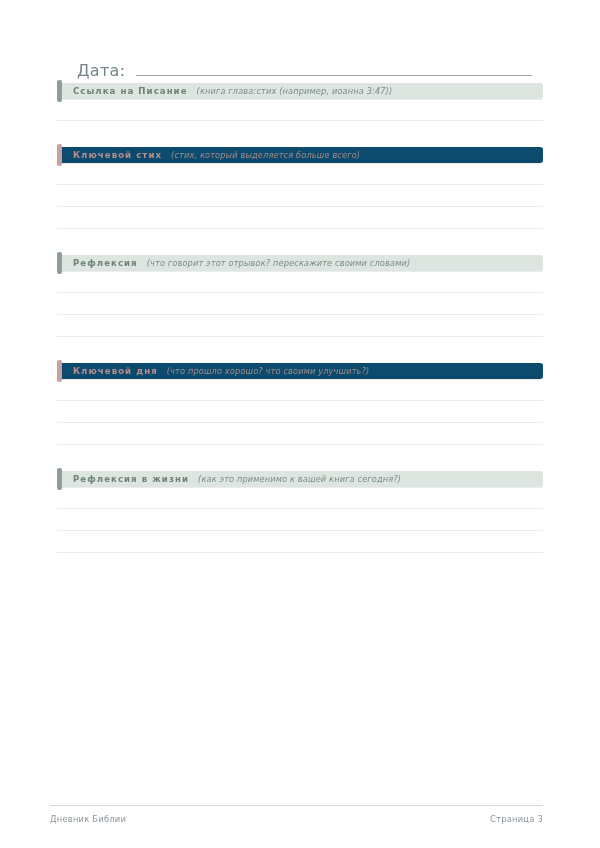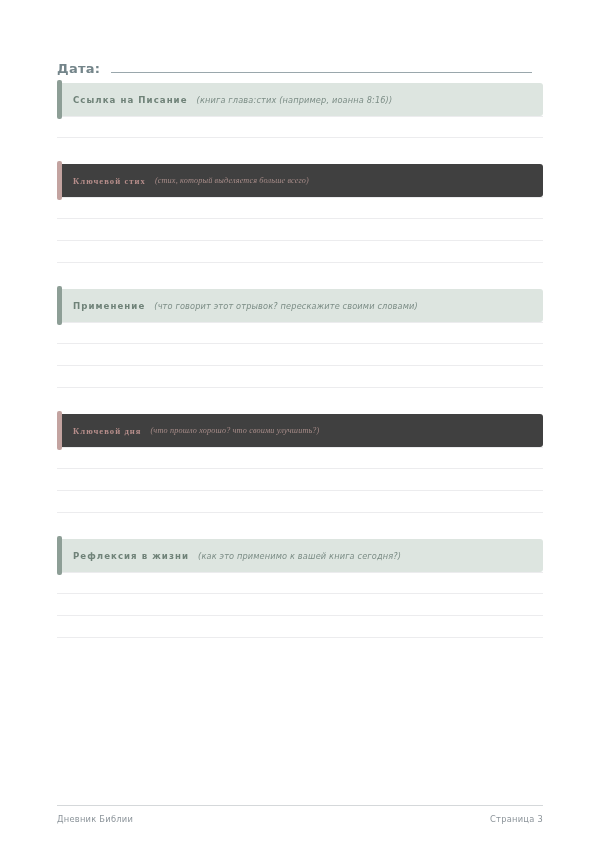--- a/index.html
+++ b/index.html
@@ -25,41 +25,42 @@
   }
 
   
   .date-row {
     display: flex;
     align-items: baseline;
     padding-top: 61px;
     height: 22px;
   }
   .date-label {
-    font-size: 13px;
-    font-weight: bold;
+    font-size: 16px;
+    font-weight: normal;
     color: #74858a;
     letter-spacing: 0.3px;
     white-space: nowrap;
+    margin-left: 20px;
   }
   .date-rule {
     flex: 1;
     margin-left: 11px;
     margin-right: 11px;
     border-bottom: 1px solid #9aa7ac;
     height: 1px;
   }
 
   
   .section {
     position: relative;
   }
   .band {
     position: relative;
-    height: 33px;
+    height: 16px;
     border-radius: 3px;
     display: flex;
     align-items: center;
     padding-left: 16px;
     box-sizing: border-box;
   }
   .band .accent {
     position: absolute;
     left: 0px;
     top: -3px;
@@ -81,38 +82,38 @@
     margin-left: 9px;
   }
 
   
   .sec-green .band { background: #dde5e0; }
   .sec-green .accent { background: #8d9e96; }
   .sec-green .band-title { color: #6f8278; }
   .sec-green .band-hint { color: #7c8d86; }
 
   
-  .sec-pink .band { background: #404040; font-family: Liberation Serif, serif; }
+  .sec-pink .band { background: #0c4a6e; }
   .sec-pink .accent { background: #c3a3a0; }
   .sec-pink .band-title { color: #b78e8b; }
   .sec-pink .band-hint { color: #a78c89; }
 
   .lines { padding-top: 0px; }
   .wline {
     height: 21px;
     border-bottom: 1px solid #ececee;
   }
   .wline.first { border-top: 1px solid #ececee; height: 20px; }
 
   .gap { height: 26px; }
 
   
   .footer {
     position: absolute;
-    left: 57px;
+    left: 50px;
     right: 57px;
     bottom: 24px;
     text-align: right;
   }
   .footer-rule {
     border-top: 1px solid #d5d8da;
     margin-bottom: 8px;
   }
   .footer-row {
     display: flex;
@@ -131,21 +132,21 @@
   <div class="date-row">
     <span class="date-label">Дата:</span>
     <span class="date-rule"></span>
   </div>
 
   <div id="sections-host">
       <div class="section sec-green">
         <div class="band">
           <span class="accent"></span>
           <span class="band-title">Ссылка на Писание</span>
-          <span class="band-hint">(книга глава:стих (например, иоанна 8:16))</span>
+          <span class="band-hint">(книга глава:стих (например, иоанна 3:47))</span>
         </div>
         <div class="lines">
           <div class="wline first"></div>
         </div>
       </div>
       <div class="gap"></div>
       <div class="section sec-pink">
         <div class="band">
           <span class="accent"></span>
           <span class="band-title">Ключевой стих</span>
@@ -154,21 +155,21 @@
         <div class="lines">
           <div class="wline first"></div>
           <div class="wline"></div>
           <div class="wline"></div>
         </div>
       </div>
       <div class="gap"></div>
       <div class="section sec-green">
         <div class="band">
           <span class="accent"></span>
-          <span class="band-title">Применение</span>
+          <span class="band-title">Рефлексия</span>
           <span class="band-hint">(что говорит этот отрывок? перескажите своими словами)</span>
         </div>
         <div class="lines">
           <div class="wline first"></div>
           <div class="wline"></div>
           <div class="wline"></div>
         </div>
       </div>
       <div class="gap"></div>
       <div class="section sec-pink">

